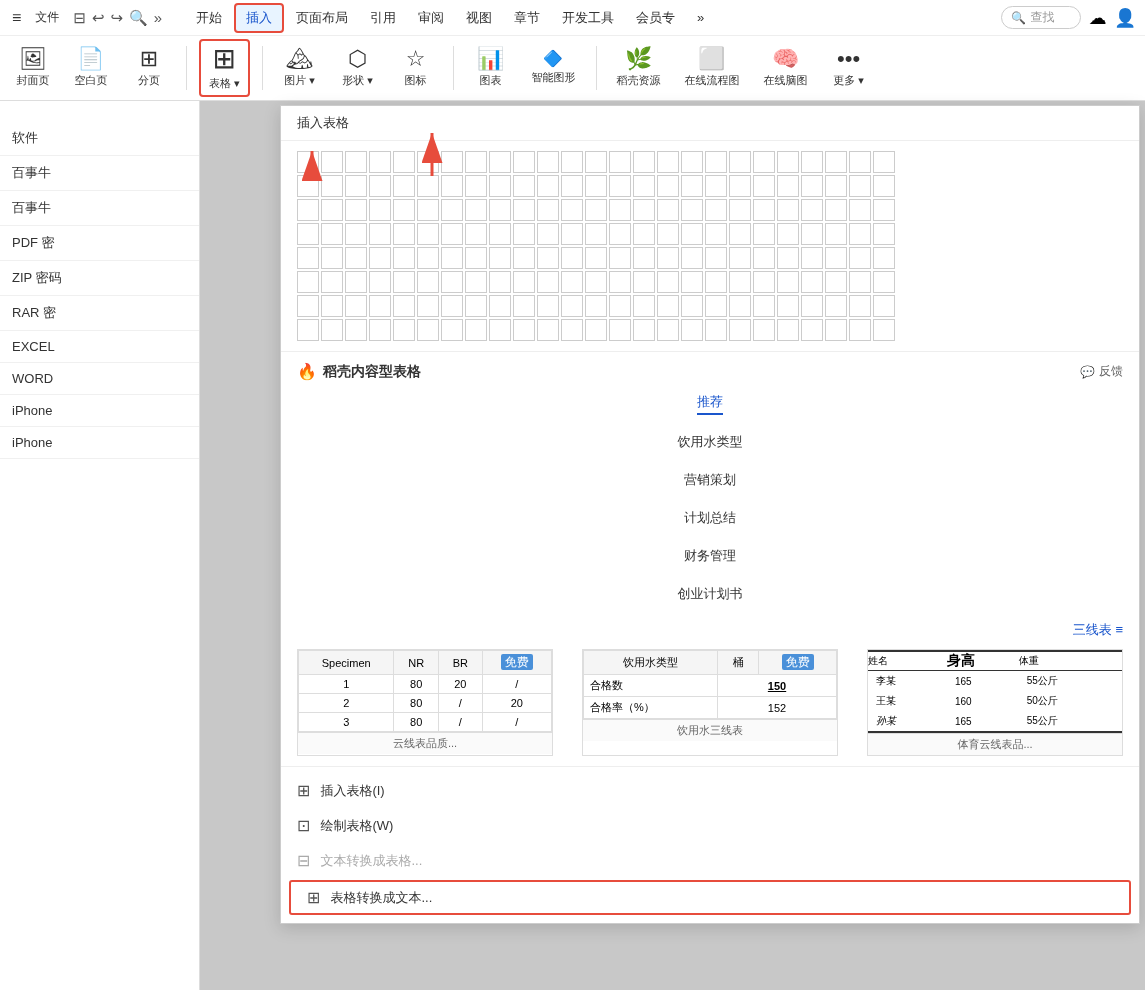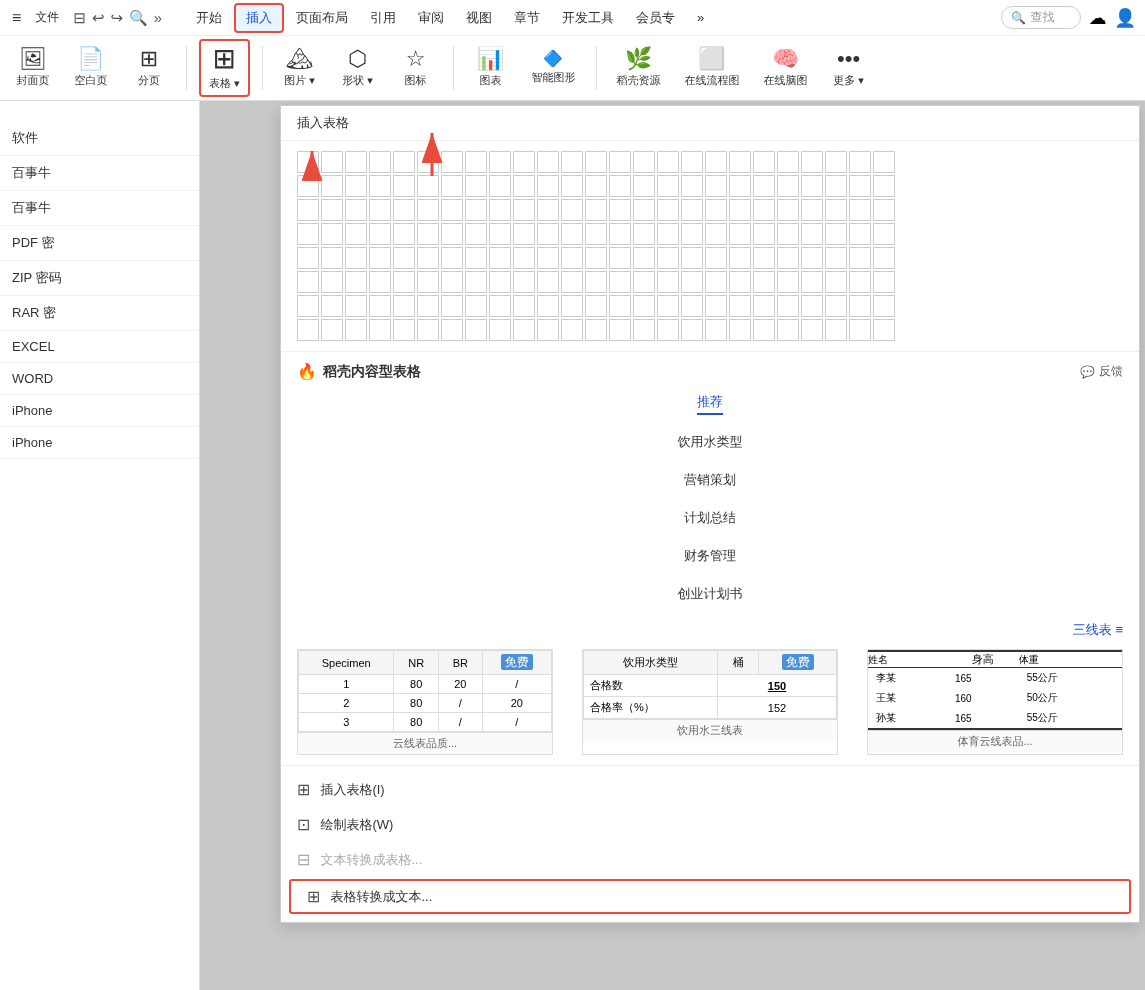--- a/index.html
+++ b/index.html
@@ -805,37 +805,37 @@
             </tbody>
           </table>
           <div class="table-preview-label">饮用水三线表</div>
         </div>
 
         <div class="table-preview" style="flex:1;">
           <table class="three-line-preview" style="width:100%;">
             <thead>
               <tr class="three-line-top">
                 <th style="text-align:left; font-weight:normal; font-size:10px;">姓名</th>
-                <th style="text-align:center; font-weight:normal; font-size:11px;">身高</th>
+                <th style="text-align:left; font-weight:bold; font-size:14px;">身高</th>
                 <th style="text-align:left; font-weight:normal; font-size:10px;">体重</th>
               </tr>
             </thead>
             <tbody>
               <tr>
                 <td style="font-size:10px;">李某</td>
                 <td style="font-size:10px;">165</td>
                 <td style="font-size:10px;">55公斤</td>
               </tr>
               <tr>
                 <td style="font-size:10px;">王某</td>
                 <td style="font-size:10px;">160</td>
                 <td style="font-size:10px;">50公斤</td>
               </tr>
               <tr class="three-line-bottom">
-                <td style="font-size:10px;">孙某</td>
+                <td style="font-size:10px;font-style:italic;">孙某</td>
                 <td style="font-size:10px;">165</td>
                 <td style="font-size:10px;">55公斤</td>
               </tr>
             </tbody>
           </table>
           <div class="table-preview-label">体育云线表品...</div>
         </div>
       </div>
     </div>
 

